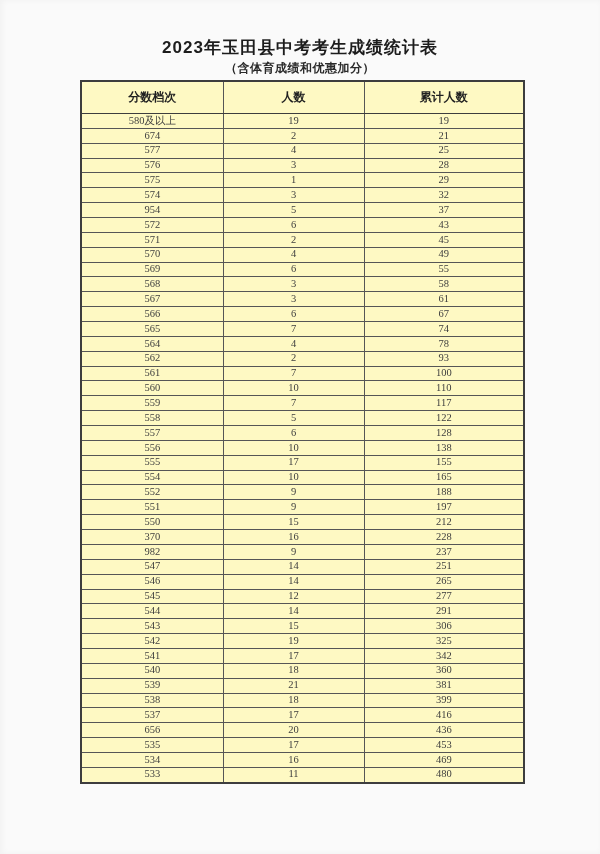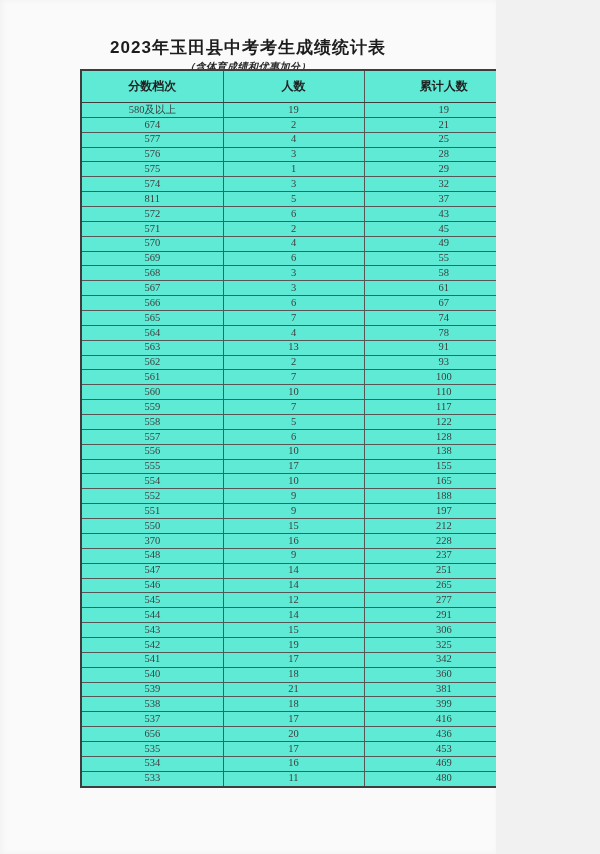--- a/index.html
+++ b/index.html
@@ -2,21 +2,21 @@
 <html><head>
 <meta charset="utf-8">
 <style>
   html, body {
     margin: 0;
     padding: 0;
     background: #f1f1f1;
   }
   .page {
     position: relative;
-    width: 496px;
+    width: 600px;
     height: 854px;
     background: #fafafa;
     overflow: hidden;
     font-family: "Liberation Serif", "DejaVu Serif", serif;
     box-shadow: inset 2px 0 6px rgba(0,0,0,0.04);
   }
   .title {
     position: absolute;
     top: 36px;
     left: 0;
@@ -30,33 +30,32 @@
     margin: 0;
   }
   .subtitle {
     position: absolute;
     top: 60px;
     left: 0;
     width: 100%;
     text-align: center;
     font-family: "Liberation Sans", "DejaVu Sans", sans-serif;
     font-weight: bold;
-    font-size: 10px;
+    font-size: 12px;
     letter-spacing: 0.5px;
     color: #2a2a2a;
-    font-style: italic;
   }
   table.score-table {
     position: absolute;
-    top: 69px;
+    top: 80px;
     left: 80px;
     width: 443px;
     border-collapse: collapse;
     table-layout: fixed;
-    background: #5eead4;
+    background: #fef9c3;
   }
   table.score-table col.c1 { width: 142px; }
   table.score-table col.c2 { width: 141px; }
   table.score-table col.c3 { width: 160px; }
   table.score-table th,
   table.score-table td {
     border: 1px solid #565656;
     text-align: center;
     vertical-align: middle;
     padding: 0;
@@ -138,21 +137,21 @@
           <td>575</td>
           <td>1</td>
           <td>29</td>
         </tr>
         <tr>
           <td>574</td>
           <td>3</td>
           <td>32</td>
         </tr>
         <tr>
-          <td>811</td>
+          <td>954</td>
           <td>5</td>
           <td>37</td>
         </tr>
         <tr>
           <td>572</td>
           <td>6</td>
           <td>43</td>
         </tr>
         <tr>
           <td>571</td>
@@ -188,25 +187,20 @@
           <td>565</td>
           <td>7</td>
           <td>74</td>
         </tr>
         <tr>
           <td>564</td>
           <td>4</td>
           <td>78</td>
         </tr>
         <tr>
-          <td>563</td>
-          <td>13</td>
-          <td>91</td>
-        </tr>
-        <tr>
           <td>562</td>
           <td>2</td>
           <td>93</td>
         </tr>
         <tr>
           <td>561</td>
           <td>7</td>
           <td>100</td>
         </tr>
         <tr>
@@ -258,21 +252,21 @@
           <td>550</td>
           <td>15</td>
           <td>212</td>
         </tr>
         <tr>
           <td>370</td>
           <td>16</td>
           <td>228</td>
         </tr>
         <tr>
-          <td>548</td>
+          <td>982</td>
           <td>9</td>
           <td>237</td>
         </tr>
         <tr>
           <td>547</td>
           <td>14</td>
           <td>251</td>
         </tr>
         <tr>
           <td>546</td>

